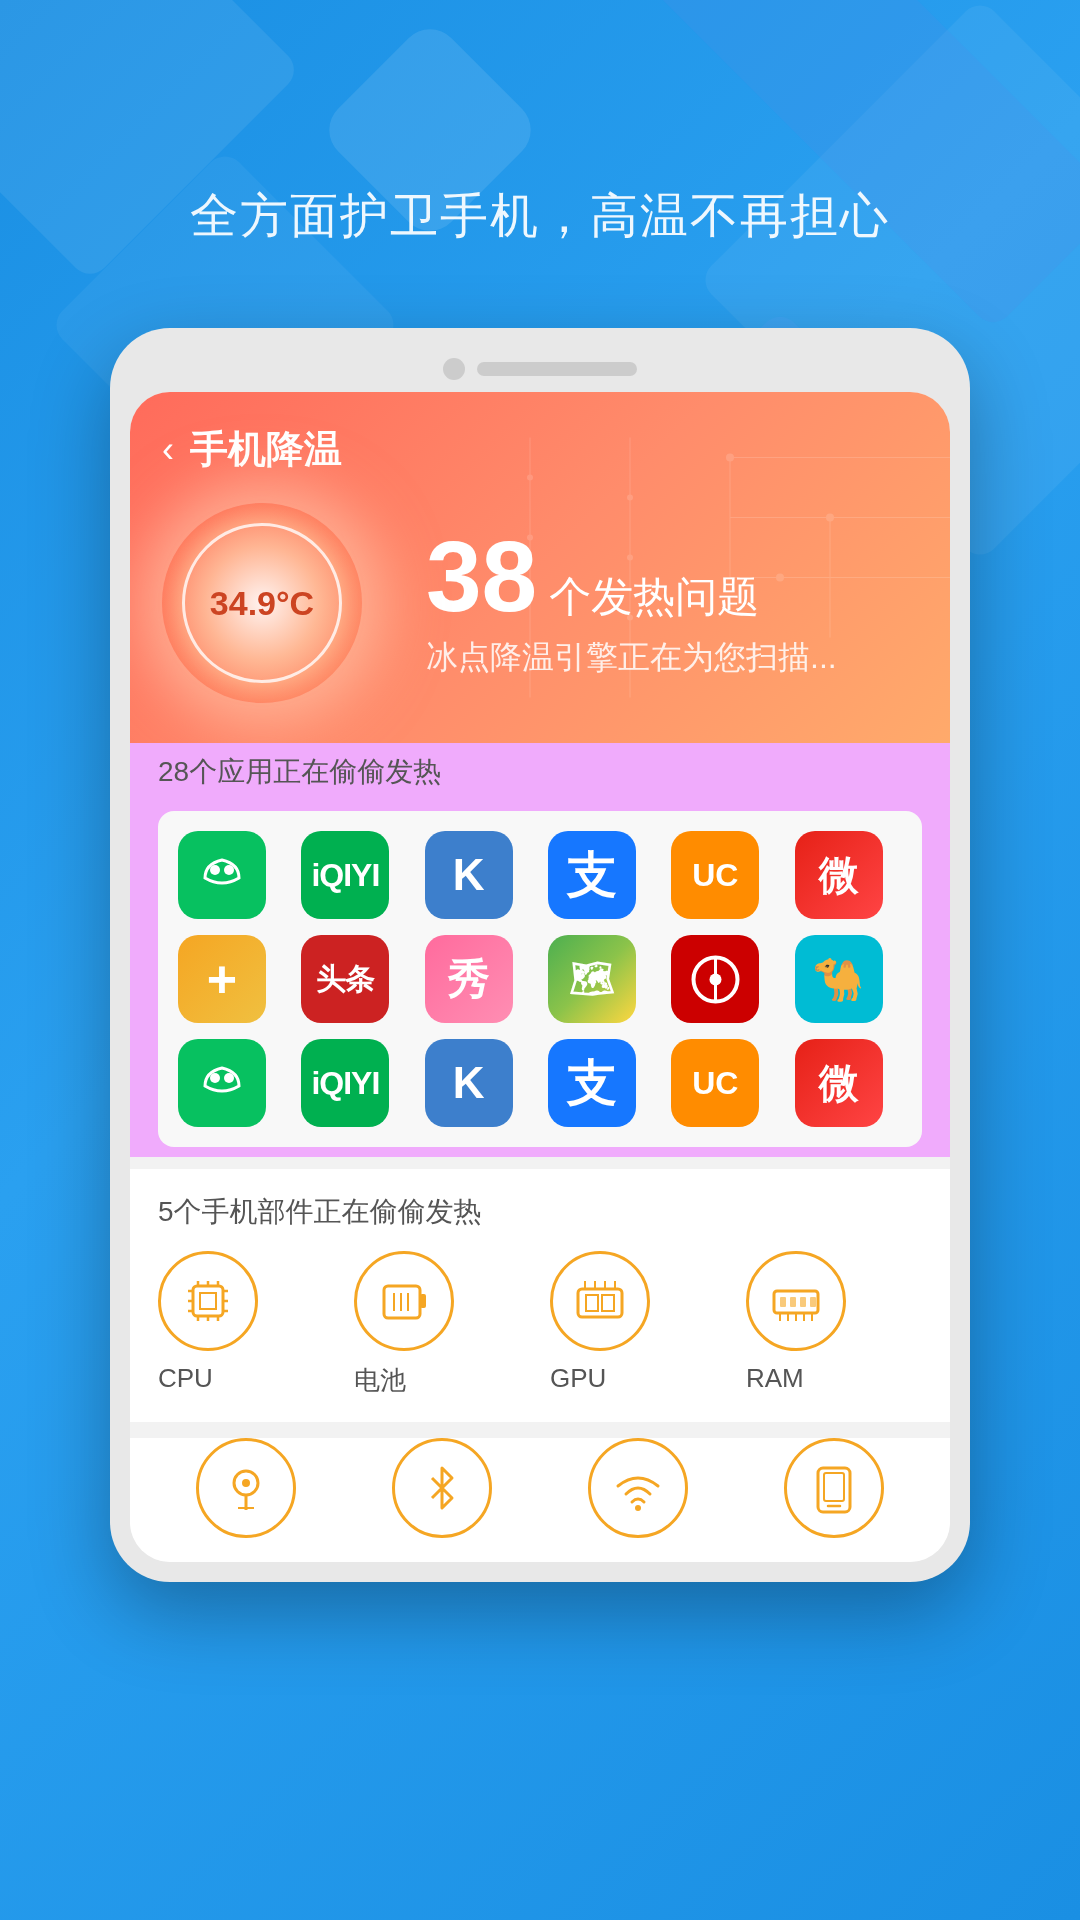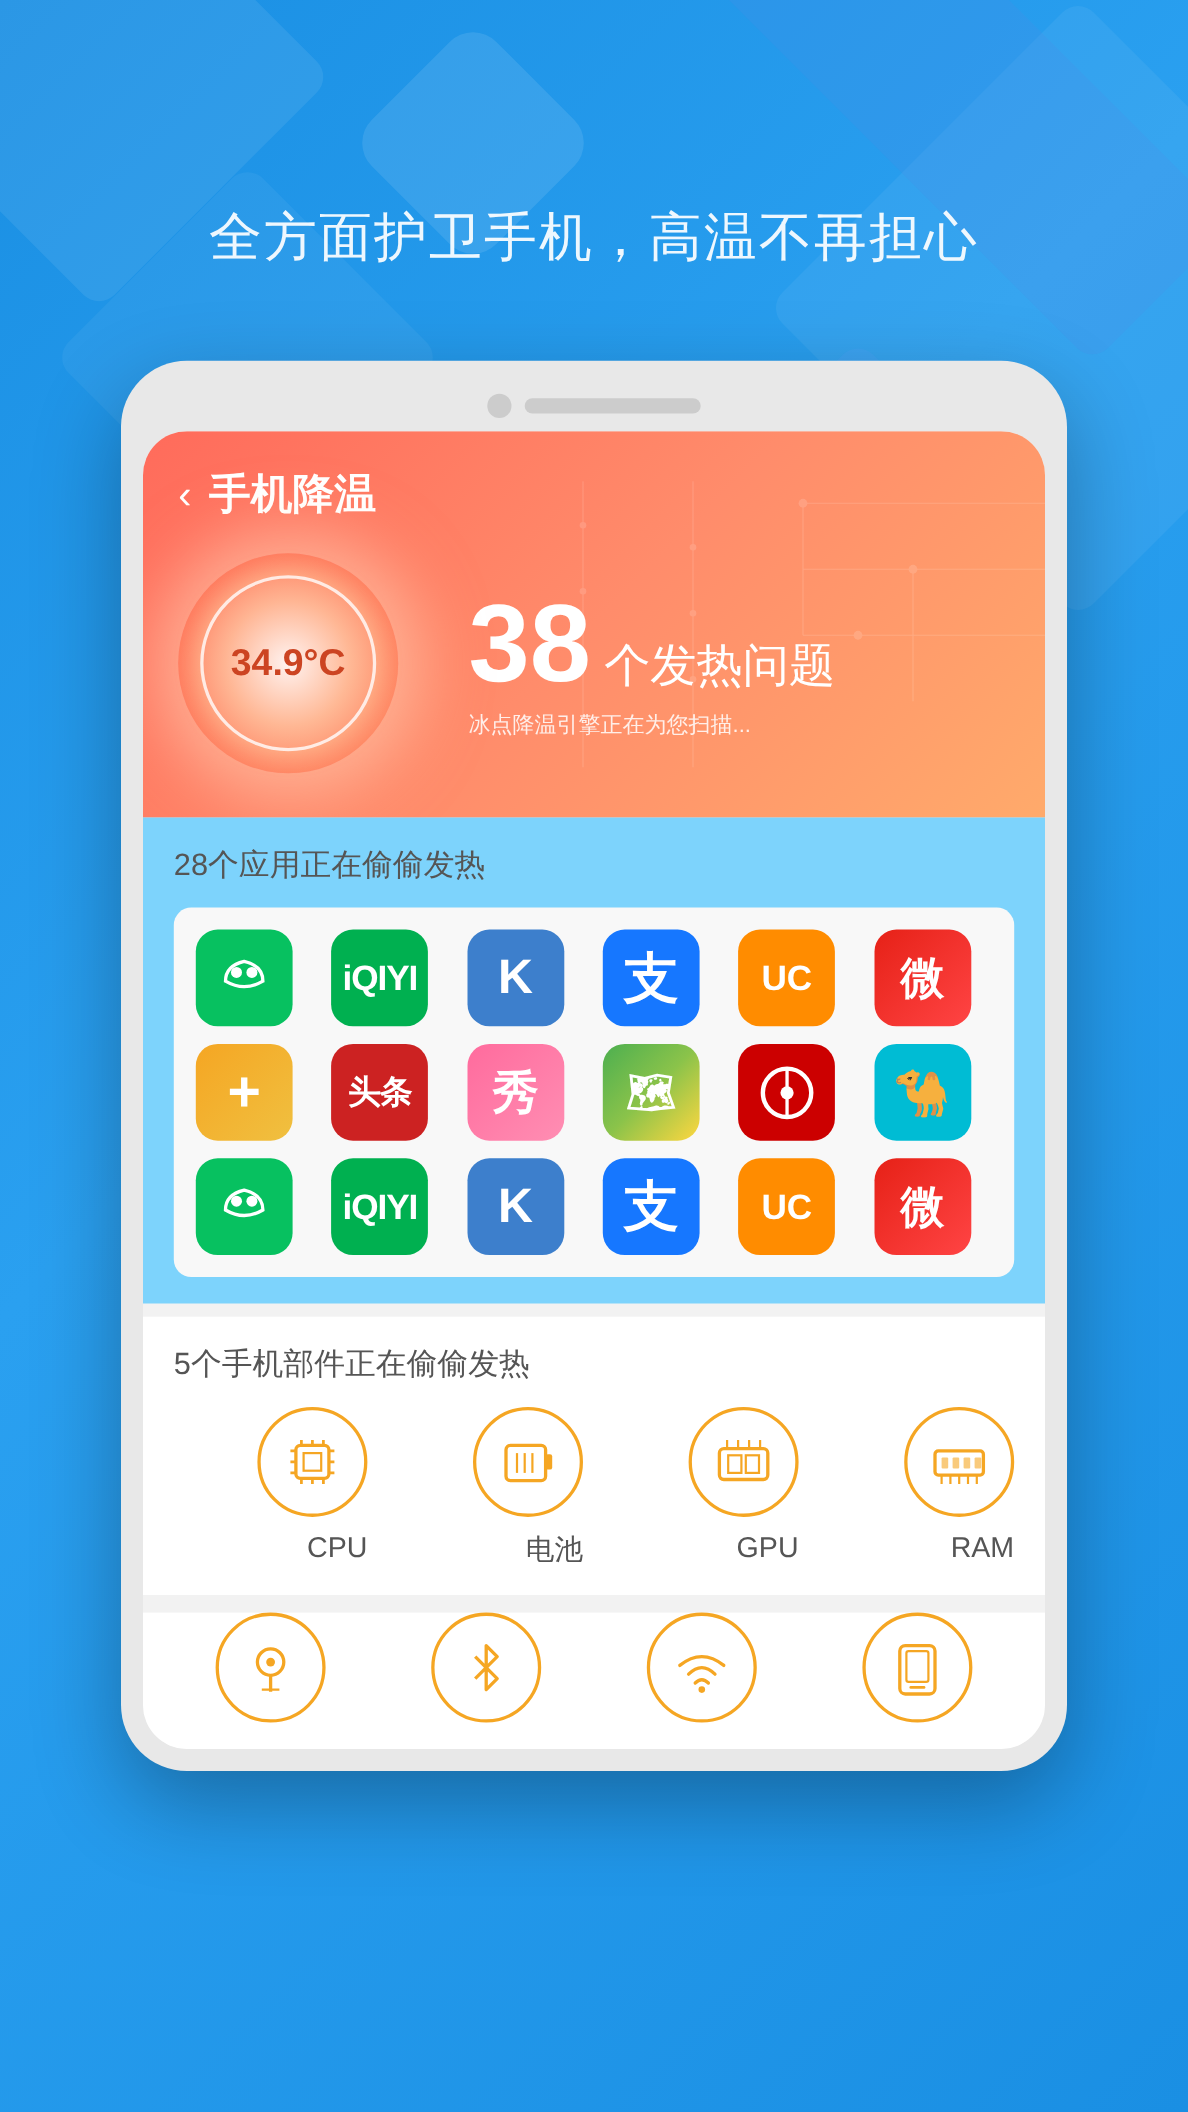--- a/index.html
+++ b/index.html
@@ -178,27 +178,27 @@
       font-weight: 700;
       line-height: 1;
     }
     .issue-text {
       color: white;
       font-size: 42px;
       font-weight: 500;
     }
     .scan-status {
       color: rgba(255,255,255,0.85);
-      font-size: 20px;
+      font-size: 32px;
     }
 
     
     .app-list-section {
-      background: #7dd3fc;
-      padding: 24px 28px;
+      background: #f0abfc;
+      padding: 10px 28px;
     }
     .section-label {
       color: #555;
       font-size: 28px;
       margin-bottom: 20px;
     }
     .app-grid {
       display: grid;
       grid-template-columns: repeat(6, 1fr);
       gap: 16px;
@@ -237,21 +237,21 @@
     }
     .component-grid {
       display: grid;
       grid-template-columns: repeat(4, 1fr);
       gap: 20px;
       margin-top: 20px;
     }
     .component-item {
       display: flex;
       flex-direction: column;
-      align-items: flex-end;
+      align-items: flex-start;
       gap: 12px;
     }
     .component-icon-circle {
       width: 100px;
       height: 100px;
       border-radius: 50%;
       border: 3px solid #f5a623;
       display: flex;
       align-items: center;
       justify-content: center;

